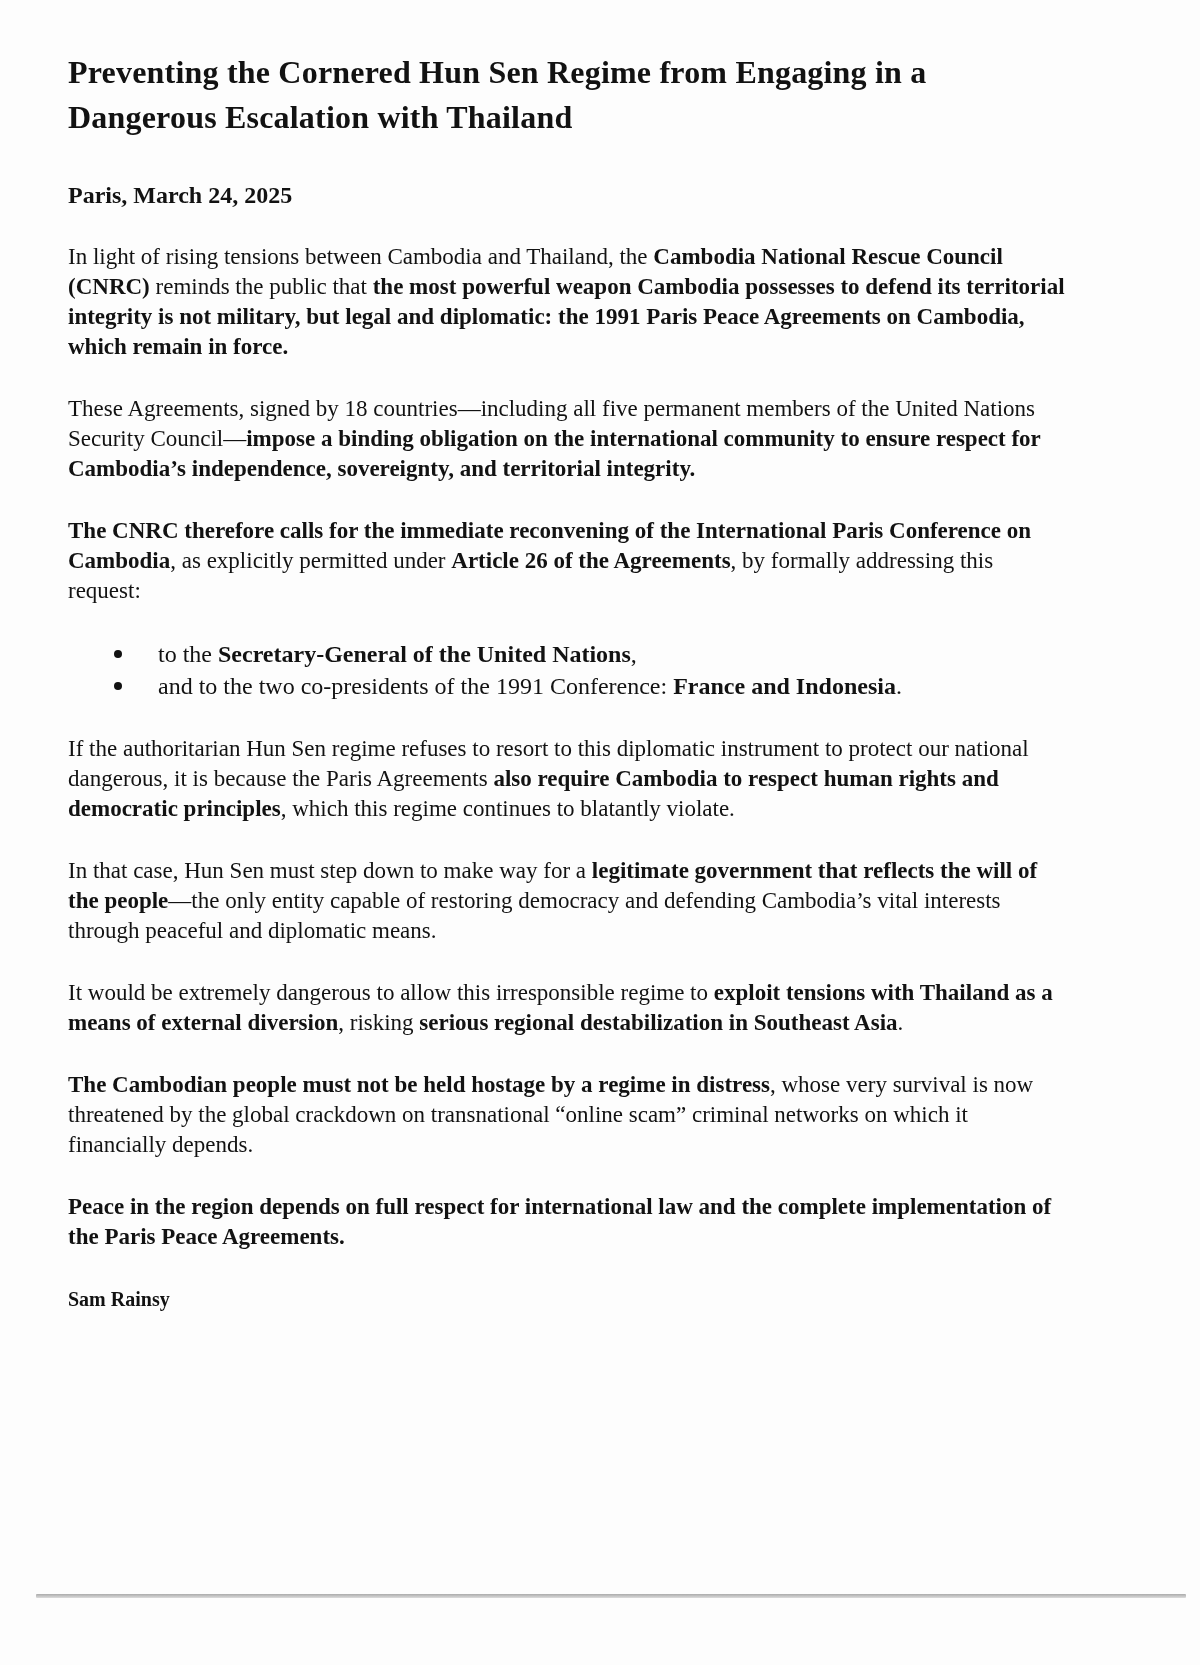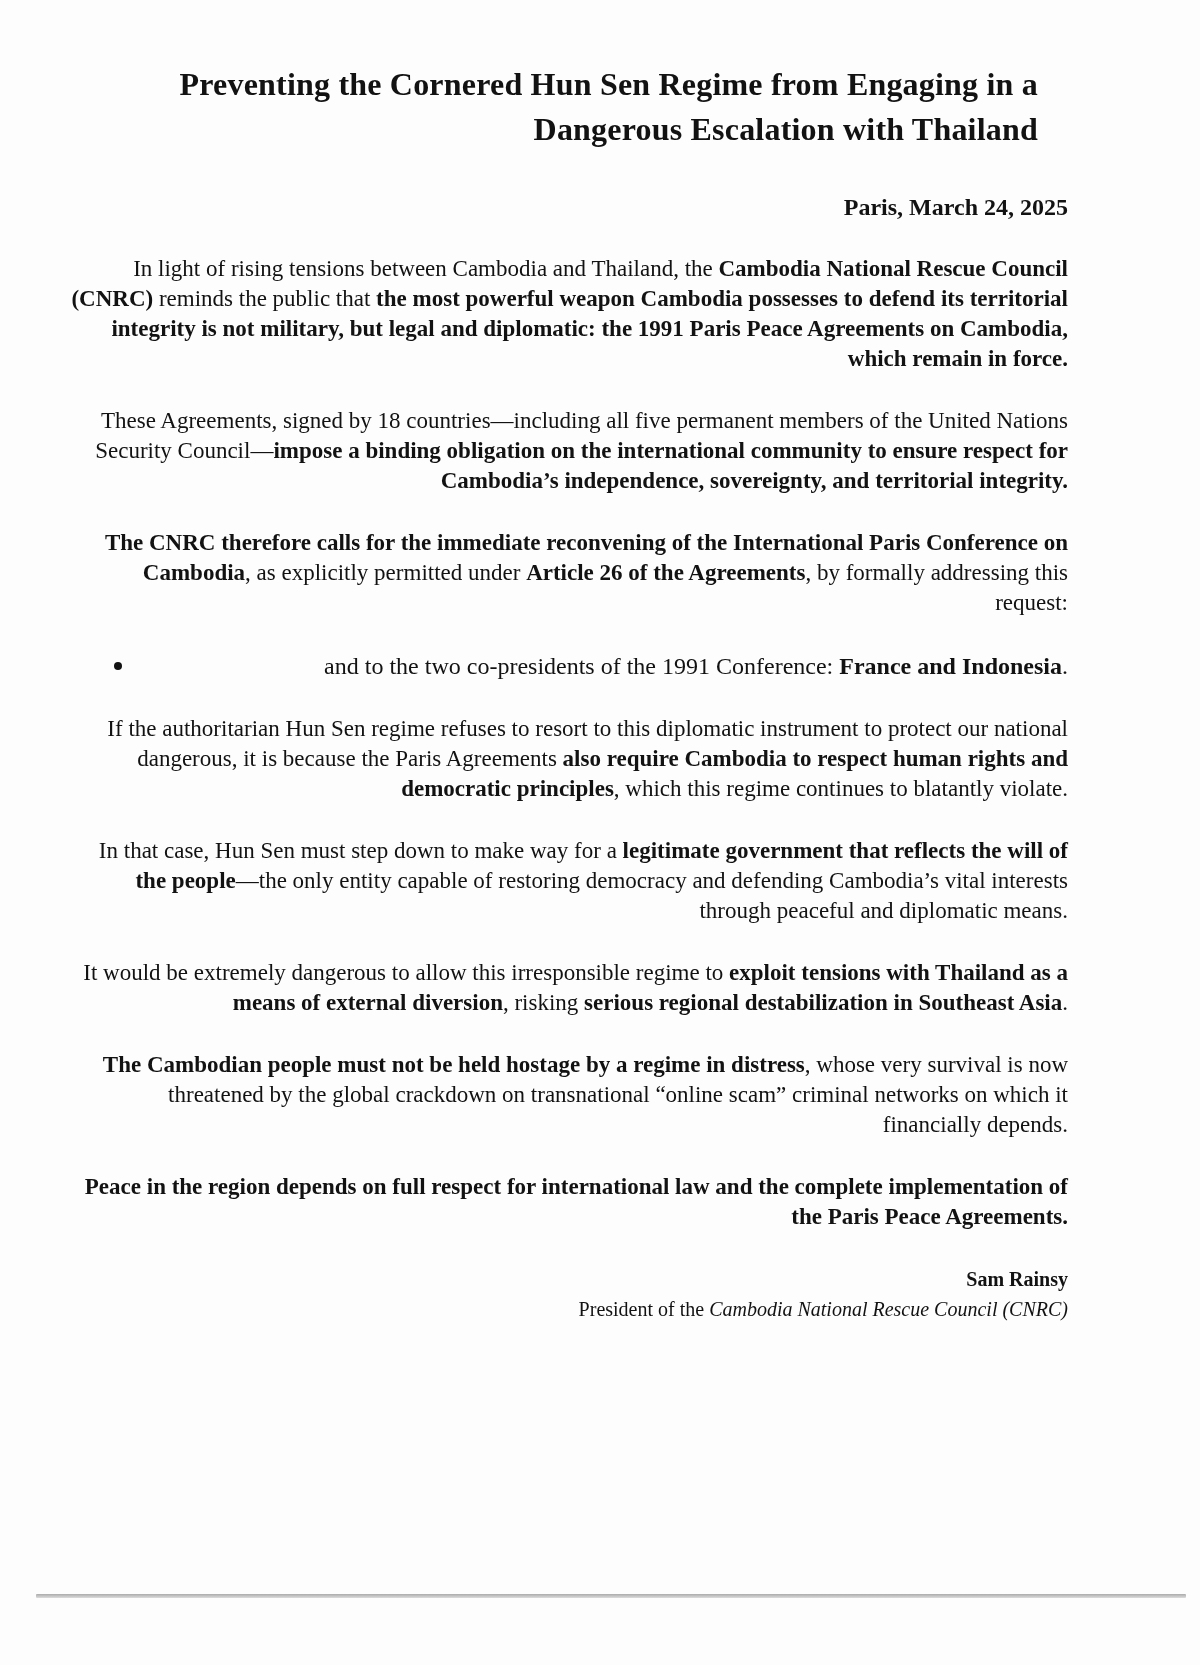--- a/index.html
+++ b/index.html
@@ -11,24 +11,23 @@
     position: relative;
     width: 1200px;
     height: 1665px;
     background: #fdfdfd;
     overflow: hidden;
     color: #121212;
     font-family: "Liberation Serif", "DejaVu Serif", serif;
   }
   .content {
     position: absolute;
-    top: 62px;
+    top: 50px;
     left: 68px;
     width: 1000px;
-    text-align: right;
   }
   h1.doc-title {
     margin: 0;
     max-width: 970px;
     font-size: 32px;
     line-height: 45px;
     font-weight: bold;
     letter-spacing: 0.2px;
   }
   h2.doc-subtitle {
@@ -107,35 +106,38 @@
 
     <p class="body-par"><span>In light of rising tensions between Cambodia and Thailand, the </span><span style="font-weight: bold;">Cambodia National Rescue Council (CNRC)</span><span> reminds the public that </span><span style="font-weight: bold;">the most powerful weapon Cambodia possesses to defend its territorial integrity is not military, but legal and diplomatic: the 1991 Paris Peace Agreements on Cambodia, which remain in force.</span></p>
 
     <p class="body-par"><span>These Agreements, signed by 18 countries—including all five permanent members of the United Nations Security Council—</span><span style="font-weight: bold;">impose a binding obligation on the international community to ensure respect for Cambodia’s independence, sovereignty, and territorial integrity.</span></p>
 
     <p class="body-par"><span style="font-weight: bold;">The CNRC therefore calls for the immediate reconvening of the International Paris Conference on Cambodia</span><span>, as explicitly permitted under </span><span style="font-weight: bold;">Article 26 of the Agreements</span><span>, by formally addressing this request:</span></p>
 
     <ul class="bullets">
       <li>
         <span class="dot"></span>
+        <span><span>to the </span><span style="font-weight: bold;">Secretary-General of the United Nations</span><span>,</span></span>
+      </li>
+      <li>
+        <span class="dot"></span>
         <span><span>and to the two co-presidents of the 1991 Conference: </span><span style="font-weight: bold;">France and Indonesia</span><span>.</span></span>
       </li>
     </ul>
 
     <p class="body-par"><span>If the authoritarian Hun Sen regime refuses to resort to this diplomatic instrument to protect our national dangerous, it is because the Paris Agreements </span><span style="font-weight: bold;">also require Cambodia to respect human rights and democratic principles</span><span>, which this regime continues to blatantly violate.</span></p>
 
     <p class="body-par"><span>In that case, </span><span style="font-weight: normal; margin-top: 31px;">Hun Sen must step down</span><span> to make way for a </span><span style="font-weight: bold;">legitimate government that reflects the will of the people</span><span>—the only entity capable of restoring democracy and defending Cambodia’s vital interests through peaceful and diplomatic means.</span></p>
 
     <p class="body-par"><span>It would be extremely dangerous to allow this irresponsible regime to </span><span style="font-weight: bold;">exploit tensions with Thailand as a means of external diversion</span><span>, risking </span><span style="font-weight: bold;">serious regional destabilization in Southeast Asia</span><span>.</span></p>
 
     <p class="body-par"><span style="font-weight: bold;">The Cambodian people must not be held hostage by a regime in distress</span><span>, whose very survival is now threatened by the global crackdown on transnational “online scam” criminal networks on which it financially depends.</span></p>
 
     <p class="body-par"><span style="font-weight: bold;">Peace in the region depends on full respect for international law and the complete implementation of the Paris Peace Agreements.</span></p>
 
     <div class="signature">
       <p class="sig-name">Sam Rainsy</p>
-      <p class="sig-title"><span>President of the </span><span style="font-style: italic;">Cambodia National Rescue Council (CNRC)</span></p>
     </div>
 
   </div>
 
   <div class="footer-rule"></div>
 </div>
 
 </body></html>

